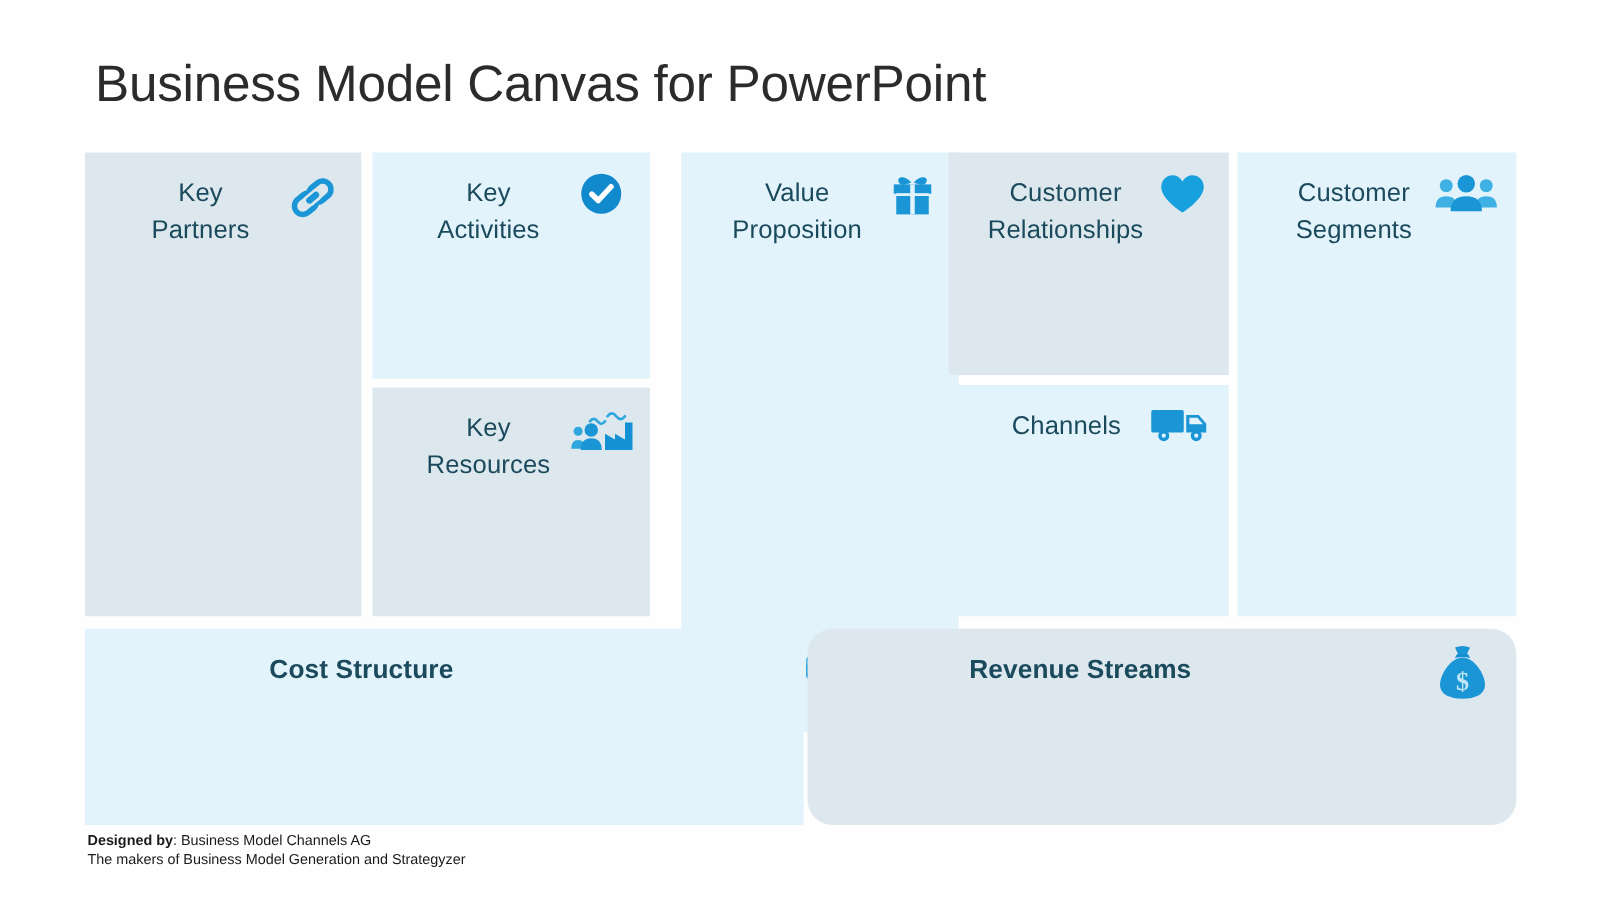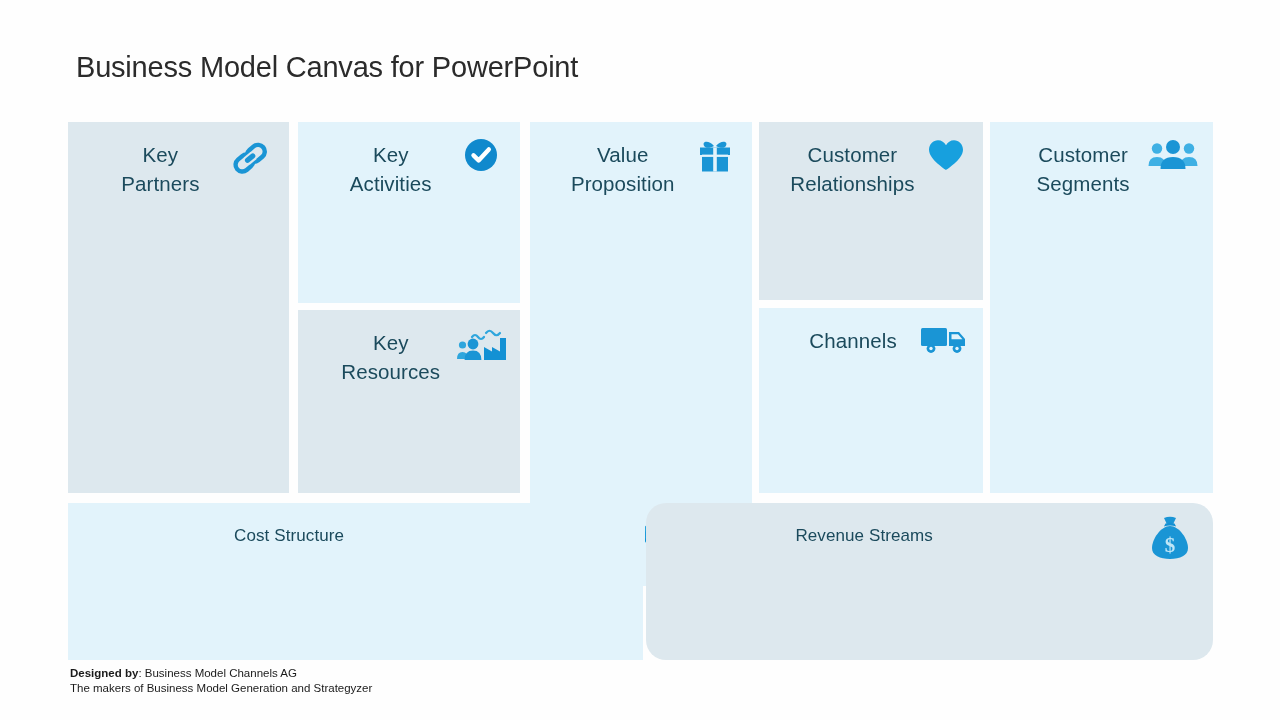--- a/index.html
+++ b/index.html
@@ -20,21 +20,21 @@
     position: absolute;
     inset: 0;
     background: #fefefe;
   }
 
   
   .slide-title {
     position: absolute;
     left: 76px;
     top: 41px;
-    font-size: 29px;
+    font-size: 41px;
     line-height: 52px;
     color: #2b2b2b;
     font-weight: 400;
     letter-spacing: -0.2px;
     white-space: nowrap;
     font-family: "Liberation Sans", sans-serif;
   }
 
   
   #canvas-grid {
@@ -72,21 +72,21 @@
     right: 16px;
     width: 46px;
     height: 46px;
     display: flex;
     align-items: flex-start;
     justify-content: center;
   }
   .panel-icon svg { display: block; }
 
   
-  .panel.wide .panel-title { font-size: 17px; }
+  .panel.wide .panel-title { font-size: 21px; font-weight: bold; }
   .panel.wide { padding-top: 18px; padding-left: 22px; }
   .panel.wide .panel-icon { top: 16px; right: 24px; }
 
   
   #footer {
     position: absolute;
     left: 70px;
     top: 666px;
     width: 600px;
     font-family: "Liberation Sans", sans-serif;
@@ -150,21 +150,21 @@
           <path d="M1 35 q0 -7 5.5 -7 q5.5 0 5.5 7 z" fill="#2fa6dd"></path>
 
           <circle cx="17" cy="20" r="5.4" fill="#1a95d5"></circle>
           <path d="M8.6 36 q0 -9.5 8.4 -9.5 q8.4 0 8.4 9.5 z" fill="#1a95d5"></path>
 
           <path d="M28 36 L28 23 L36 27.5 L36 23 L44 27.5 L44 14 L50 14 L50 36 z" fill="#1391d4"></path>
         </svg>
       </div>
     </div>
 
-    <div class="panel tone-cyan" style="left:462px; top:0px; width:222px; height:464px;">
+    <div class="panel tone-cyan" style="left:477px; top:0px; width:222px; height:464px;">
       <div class="panel-title">Value
 Proposition</div>
       <div class="panel-icon" style="top:14px; right:14px;">
         <svg width="40" height="40" viewBox="0 0 40 40" aria-hidden="true">
 
           <path d="M19 10 C13 3, 6 6, 9.5 10.5 C11.5 13, 16 11.5, 19 10 Z" fill="#1a95d5"></path>
           <path d="M21 10 C27 3, 34 6, 30.5 10.5 C28.5 13, 24 11.5, 21 10 Z" fill="#1a95d5"></path>
 
           <rect x="5" y="11.5" width="30" height="7.5" fill="#1a95d5"></rect>
 

